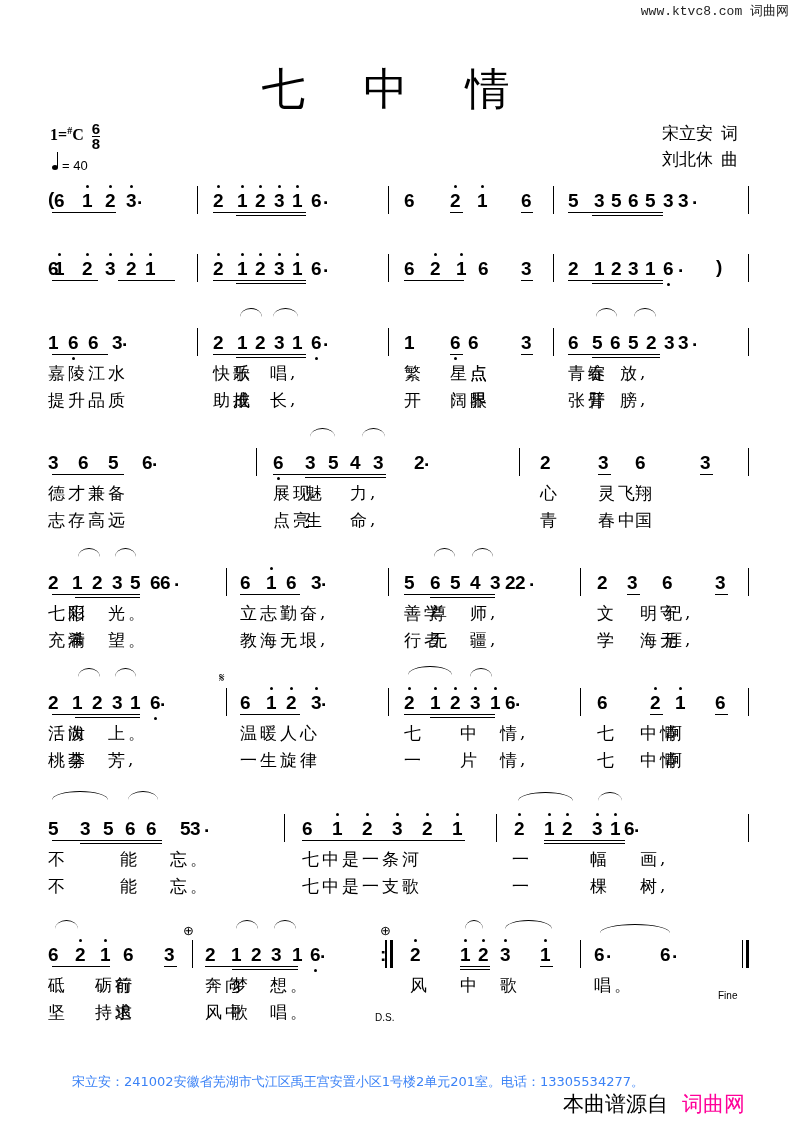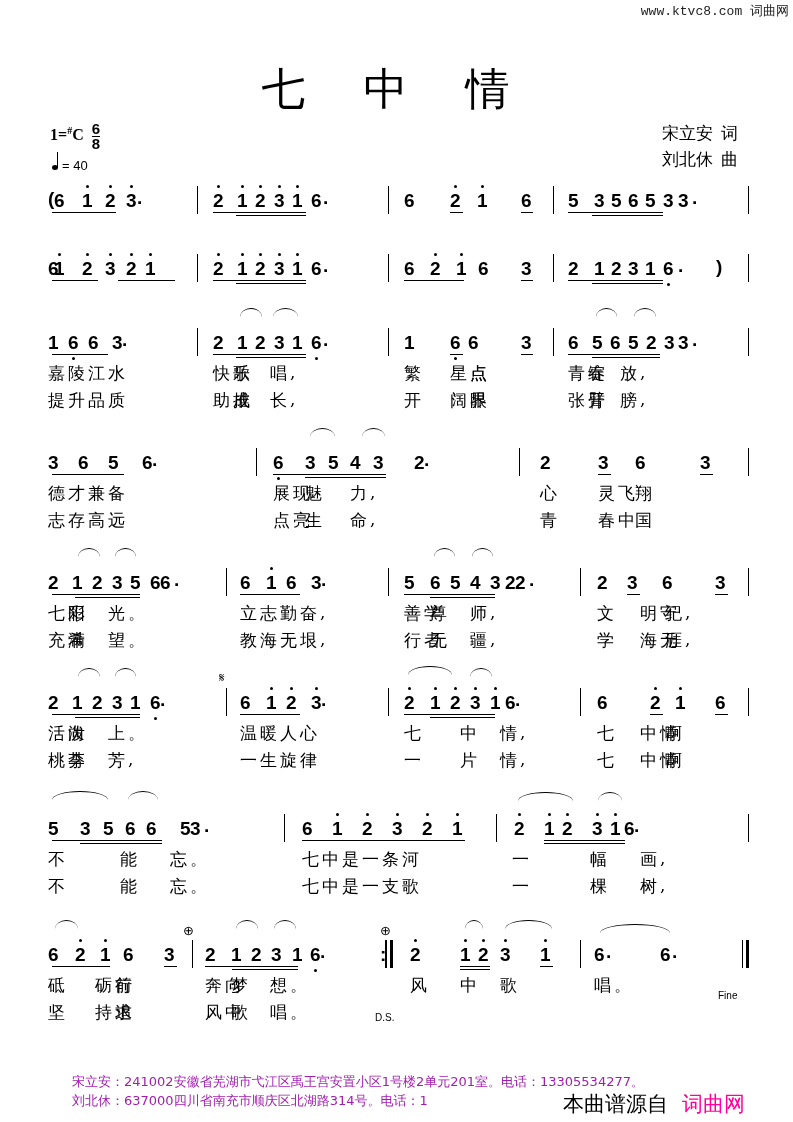--- a/index.html
+++ b/index.html
@@ -19,21 +19,21 @@
   .notes { position:absolute; top:0; height:30px; font-size:19px; font-weight:bold; font-family:"Liberation Sans", sans-serif; }
   .n { position:absolute; top:0; }
   .barline { position:absolute; width:1.3px; background:#000; top:-4px; height:28px; }
   .dbar { position:absolute; top:-4px; height:28px; border-left:1.5px solid #000; border-right:3px solid #000; width:3px; }
   .ul { position:absolute; height:1.4px; background:#000; }
   .slur { position:absolute; border-top:1.4px solid #000; border-radius:50% 50% 0 0 / 100% 100% 0 0; height:8px; }
   .lyr { position:absolute; font-size:17px; font-family:"DejaVu Serif", serif; }
   .sym { position:absolute; font-size:13px; font-family:"DejaVu Sans", sans-serif; }
   .small { position:absolute; font-size:10px; font-family:"Liberation Sans", sans-serif; }
 
-  .footer { left:72px; top:1072px; font-size:13px; line-height:19px; font-family:"DejaVu Sans", sans-serif; color:#a21caf; }
+  .footer { left:72px; top:1072px; font-size:13px; line-height:19px; font-family:"DejaVu Sans", sans-serif; color:#3b82f6; }
   .source { left:563px; top:1090px; font-size:21px; font-family:"DejaVu Sans", sans-serif; }
   .source .brand { color:#ff0099; margin-left:14px; }
 </style>
 </head>
 <body>
 
 <div class="abs watermark-top">www.ktvc8.com 词曲网</div>
 <div class="abs title">七 中 情</div>
 
 <div class="abs key">
@@ -585,15 +585,14 @@
     <div class="sym" style="left: 380px; top: 923px;">⊕</div>
     <div class="small" style="left: 375px; top: 1012px;">D.S.</div>
     <div class="small" style="left: 718px; top: 990px;">Fine</div>
     <div class="dbar" style="left: 386px; top: 940px;"></div>
     <div class="n notes" style="left: 380px; top: 944px;">:</div>
     <div class="dbar" style="left: 742px; top: 940px;"></div>
   </div>
 
 <div class="abs footer">
   <div>宋立安：241002安徽省芜湖市弋江区禹王宫安置小区1号楼2单元201室。电话：13305534277。</div>
-  <div>刘北休：637000四川省南充市顺庆区北湖路314号。电话：1</div>
 </div>
 <div class="abs source"><span>本曲谱源自</span><span class="brand">词曲网</span></div>
 
 </body></html>

